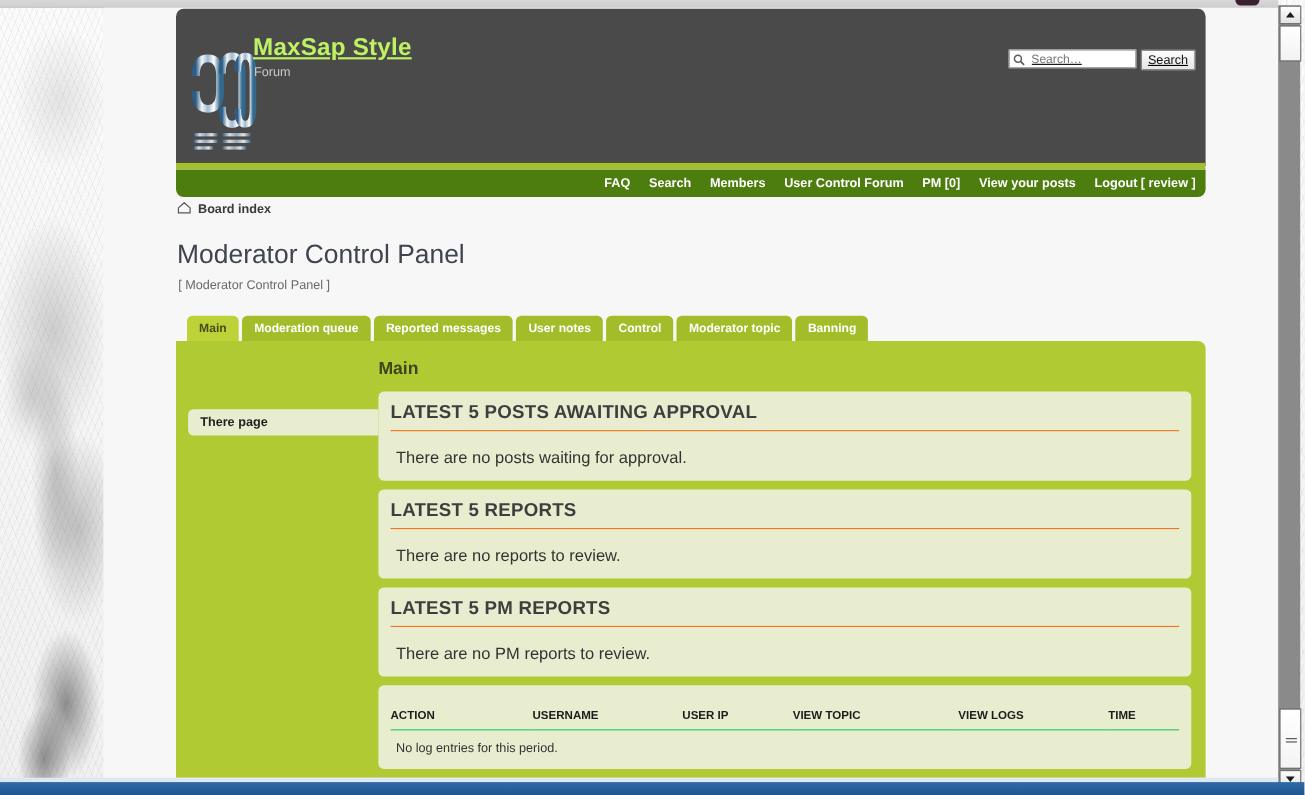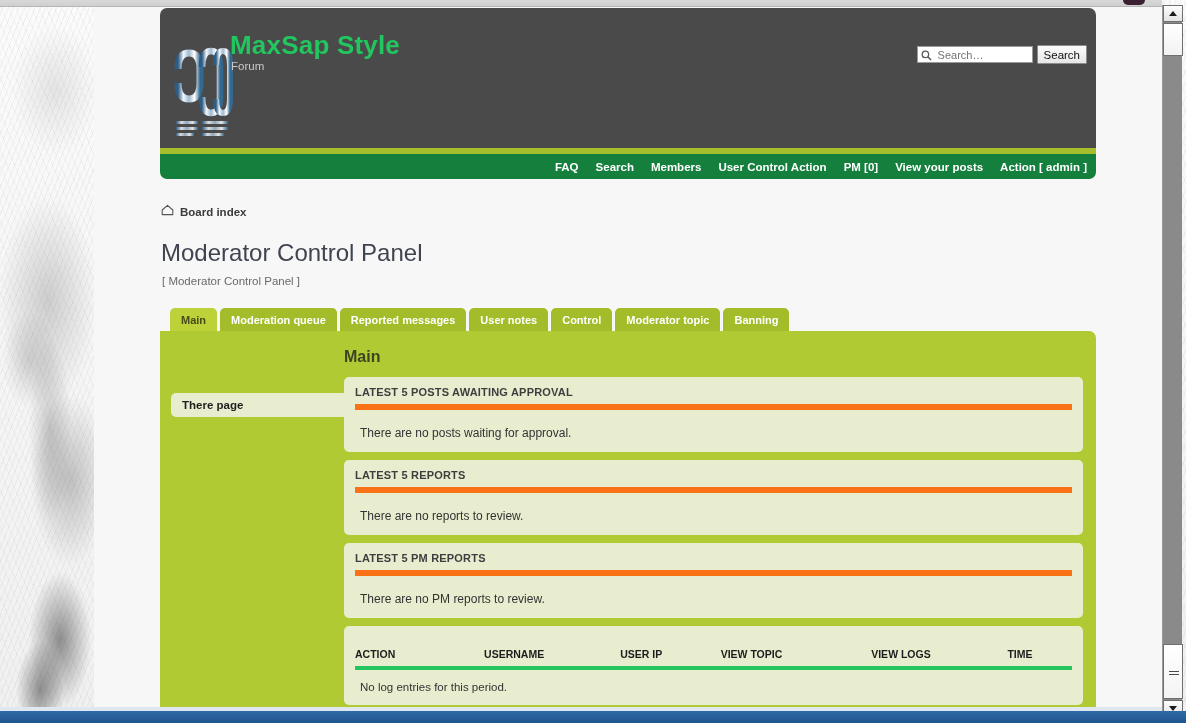--- a/index.html
+++ b/index.html
@@ -110,30 +110,31 @@
     height: 146px;
     position: relative;
     border-bottom: 6px solid #a4bf2b;
   }
   .logo {
     position: absolute; left: 8px; top: 1px; width: 66px; height: 144px;
   }
   .logo svg { display: block; }
   .site-title {
     position: absolute; left: 70px; top: 22px;
-    color: #22c55e; font-size: 26px; font-weight: bold;
+    color: #bef264; font-size: 22px; font-weight: bold;
     letter-spacing: .2px;
+    text-decoration: underline;
   }
   .site-desc {
     position: absolute; left: 71px; top: 52px;
     color: #c9c9c9; font-size: 11.5px;
   }
   .search-box {
     position: absolute; right: 9px; top: 37px;
-    display: flex; align-items: center; gap: 4px;
+    display: flex; align-items: flex-start; gap: 4px; text-decoration: underline;
   }
   .search-field {
     position: relative;
     width: 116px; height: 17px;
     background: #ffffff;
     border: 1px solid #9a9a9a;
     display: flex; align-items: center;
     padding-left: 18px;
   }
   .search-field .mag {
@@ -149,35 +150,35 @@
     background: linear-gradient(#fcfcfc, #e6e6e6);
     border: 1px solid #8c8c8c;
     font-family: "Liberation Sans", sans-serif;
     font-size: 11.5px; color: #111;
     padding: 0 6px; cursor: pointer;
     border-radius: 1px;
   }
 
   
   .navbar {
-    background: #15803d;
+    background: #4d7c0f;
     height: 25px;
     border-radius: 0 0 7px 7px;
     display: flex; align-items: center; justify-content: flex-end;
     padding-right: 9px;
     gap: 17px;
   }
   .navbar a {
     color: #ffffff; font-size: 11.5px; font-weight: bold;
     text-decoration: none; white-space: nowrap;
   }
 
   
   .breadcrumb {
-    margin-top: 25px; display: flex; align-items: center; gap: 6px;
+    margin-top: 4px; display: flex; align-items: center; gap: 6px;
     padding-left: 1px;
   }
   .breadcrumb a {
     color: #3b3b3b; font-size: 11.5px; font-weight: bold; text-decoration: none;
   }
 
   
   .page-title {
     margin-top: 20px; padding-left: 1px;
     font-size: 24px; color: #3f4450; font-weight: normal;
@@ -237,39 +238,39 @@
     font-size: 16px; color: #3c4420; font-weight: bold;
   }
   .panel {
     background: #e8edd0;
     border-radius: 5px;
     padding: 9px 11px 12px 11px;
     margin-bottom: 8px;
   }
   .panel h3 {
     margin: 0 0 16px 0;
-    font-size: 11px; font-weight: bold; color: #3e3e3e;
+    font-size: 17px; font-weight: bold; color: #3e3e3e;
     text-transform: uppercase; letter-spacing: .2px;
     padding-bottom: 6px;
-    border-bottom: 6px solid #f97316;
+    border-bottom: 1px solid #f97316;
   }
   .panel p {
     margin: 11px 0 0 5px;
-    font-size: 12px; color: #333;
+    font-size: 15px; color: #333;
   }
   table.logs {
     width: 100%; border-collapse: collapse;
     margin-top: 9px;
   }
   table.logs th {
     text-align: left;
     font-size: 10.5px; font-weight: bold; color: #1c1c1c;
     text-transform: uppercase;
     padding: 4px 0 6px 0;
-    border-bottom: 4px solid #22c55e;
+    border-bottom: 1px solid #22c55e;
     margin-top: 36px;
   }
   table.logs td {
     font-size: 11.5px; color: #333;
     padding: 11px 0 0 5px;
   }
 
   
   .footer-bar {
     margin-top: 10px;
@@ -344,24 +345,24 @@
           <input type="text" placeholder="Search…" style="">
         </div>
         <button class="search-btn">Search</button>
       </div>
     </div>
 
     <div class="navbar">
       <a href="#">FAQ</a>
       <a href="#">Search</a>
       <a href="#">Members</a>
-      <a href="#">User Control Action</a>
+      <a href="#">User Control Forum</a>
       <a href="#">PM [0]</a>
       <a href="#">View your posts</a>
-      <a href="#">Action [ admin ]</a>
+      <a href="#">Logout [ review ]</a>
     </div>
 
     <div class="breadcrumb">
       <span>
         <svg width="13" height="12" viewBox="0 0 13 12" xmlns="http://www.w3.org/2000/svg">
           <path d="M1.2 6 L6.5 1.3 L11.8 6 L11.8 10.6 L1.2 10.6 Z" fill="none" stroke="#555" stroke-width="1.1" stroke-linejoin="round"></path>
         </svg>
       </span>
       <a href="#">Board index</a>
     </div>

